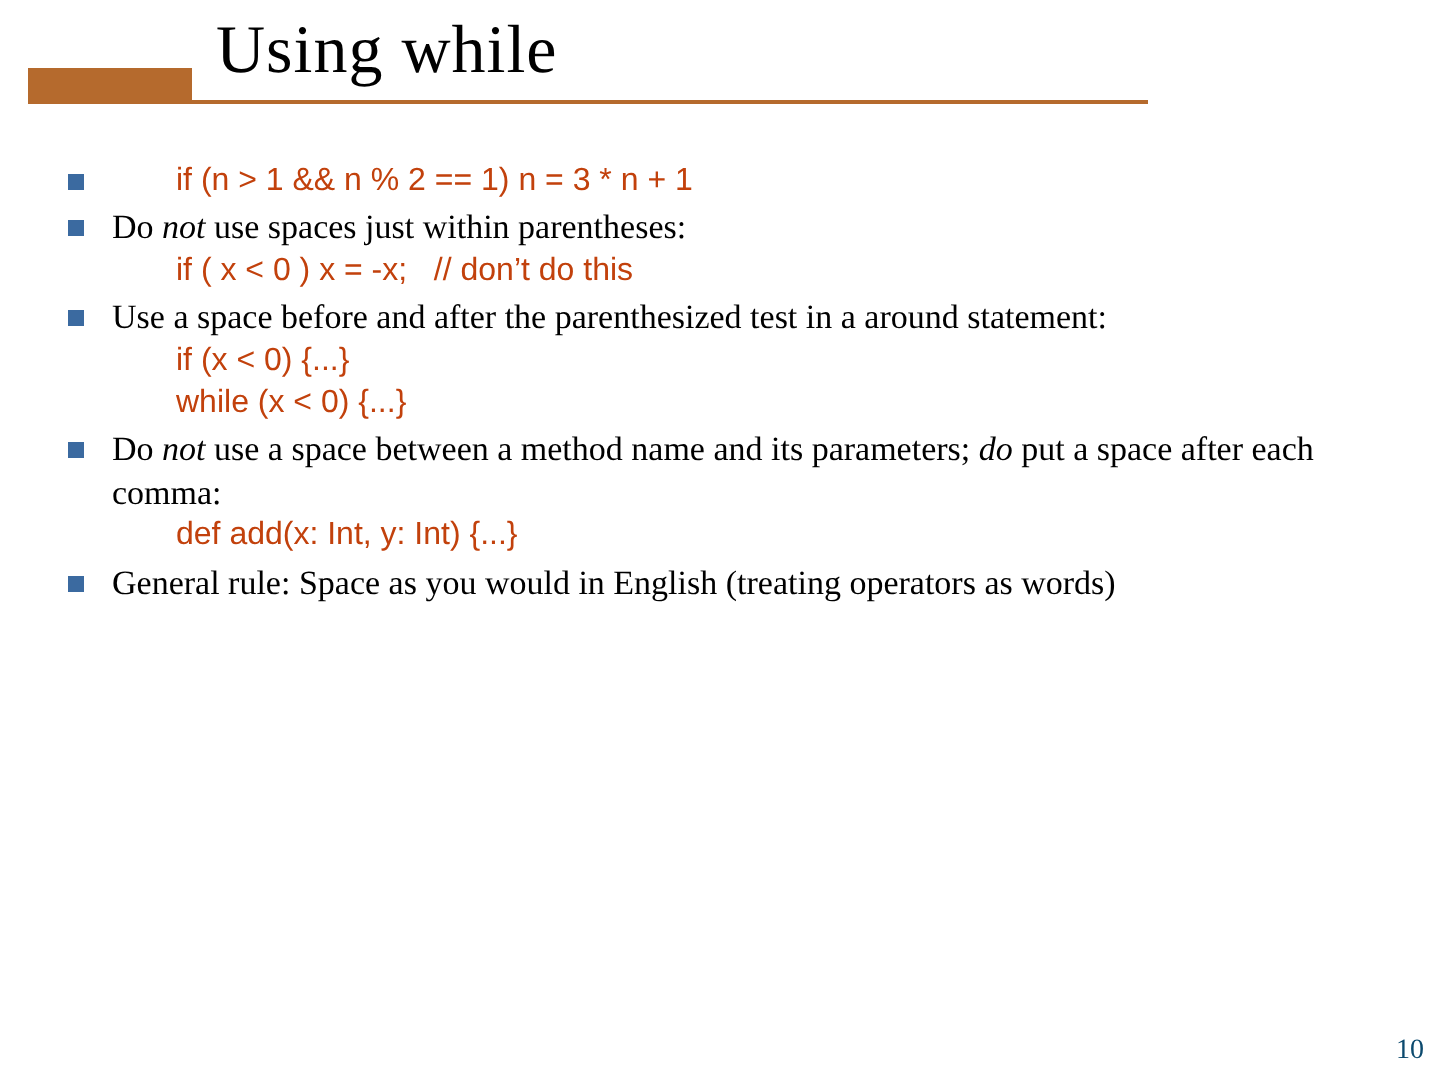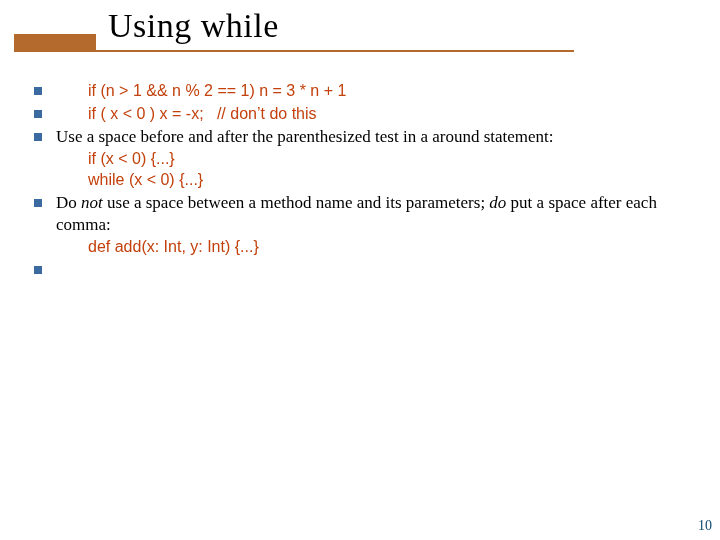--- a/index.html
+++ b/index.html
@@ -91,20 +91,21 @@
   <div class="item">
     <div class="bullet"></div>
     <div class="body">
       <div class="code-line">if (n &gt; 1 &amp;&amp; n % 2 == 1) n = 3 * n + 1</div>
     </div>
   </div>
 
   <div class="item">
     <div class="bullet"></div>
     <div class="body">
+      <div>Do <em>not</em> use spaces just within parentheses:</div>
       <div class="code-line">if ( x &lt; 0 ) x = -x;   // don’t do this</div>
     </div>
   </div>
 
   <div class="item">
     <div class="bullet"></div>
     <div class="body">
       <div>Use a space before and after the parenthesized test in a around statement:</div>
       <div class="code-line">if (x &lt; 0) {...}</div>
       <div class="code-line">while (x &lt; 0) {...}</div>
@@ -114,17 +115,20 @@
   <div class="item">
     <div class="bullet"></div>
     <div class="body">
       <div>Do <em>not</em> use a space between a method name and its parameters; <em>do</em> put a space after each comma:</div>
       <div class="code-line">def add(x: Int, y: Int) {...}</div>
     </div>
   </div>
 
   <div class="item">
     <div class="bullet"></div>
+    <div class="body">
+      <div>General rule: Space as you would in English (treating operators as words)</div>
+    </div>
   </div>
 
 </div>
 
 <div class="slide-num">10</div>
 
 </body></html>

